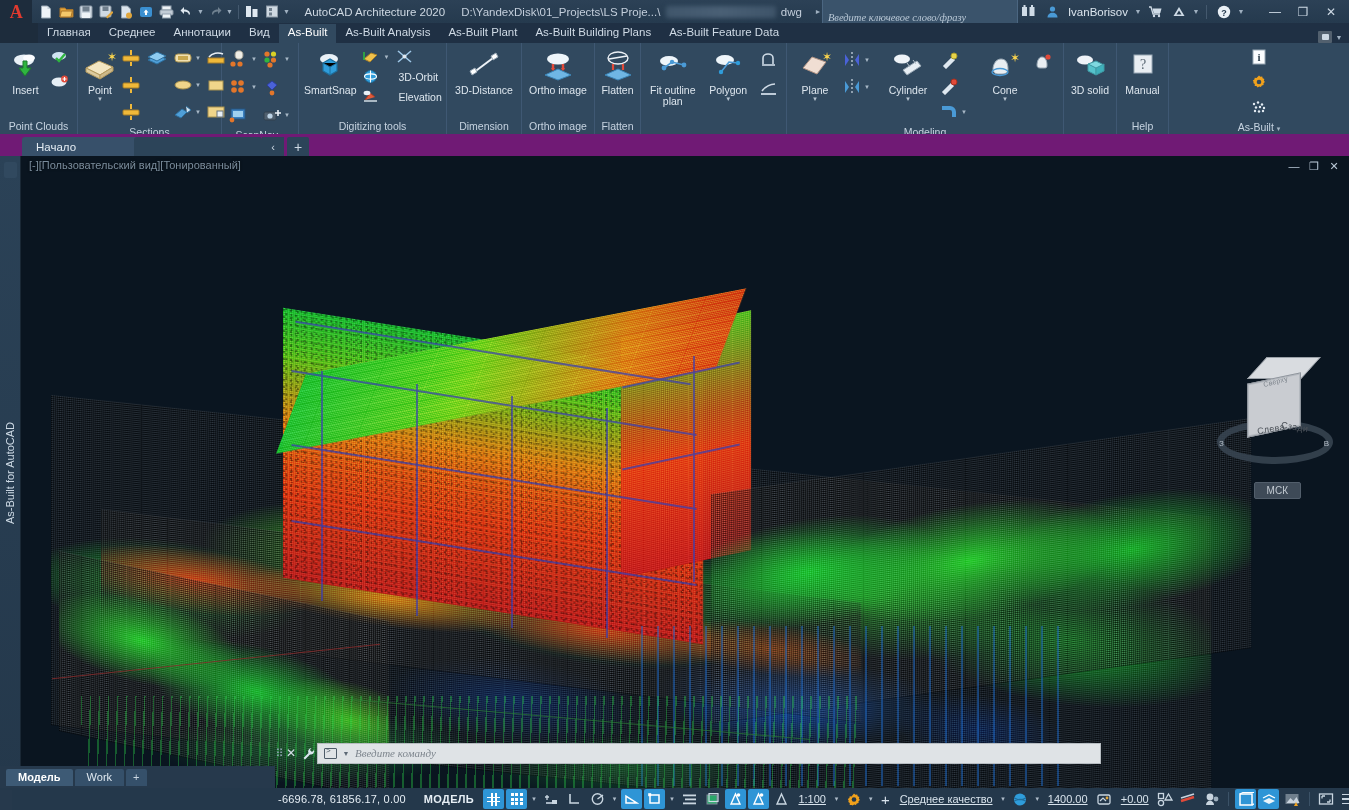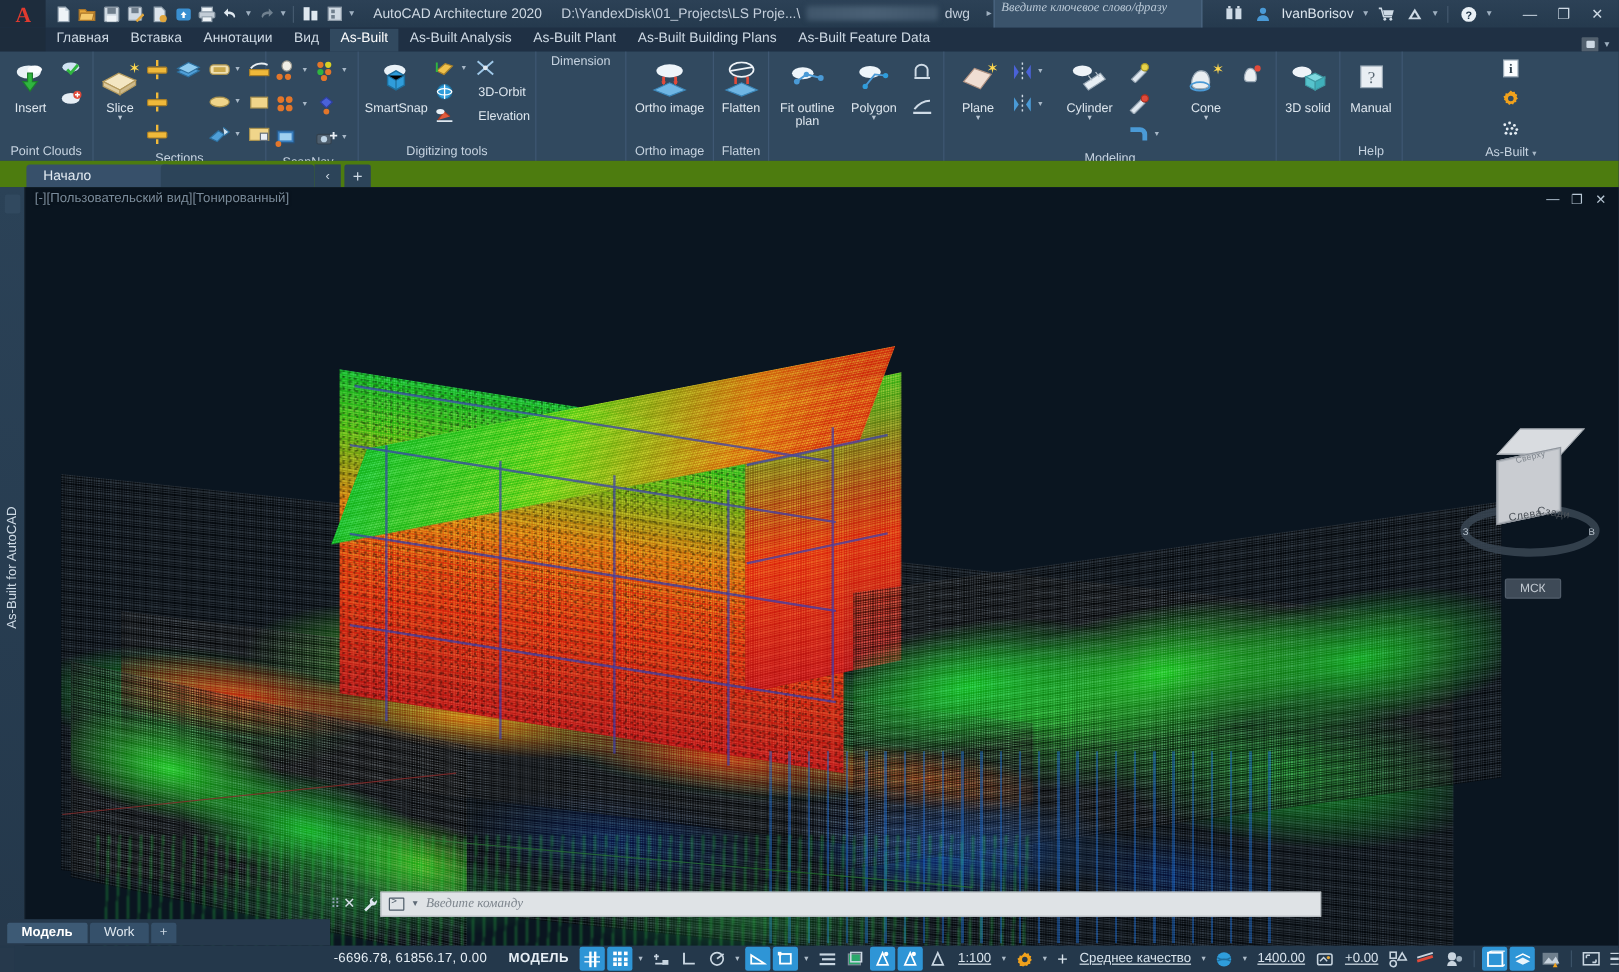--- a/index.html
+++ b/index.html
@@ -37,22 +37,22 @@
   .title-text { margin-left:14px; color:#cfd9e3; font-size:11.5px; white-space:nowrap;}
   .title-path { margin-left:16px; color:#c3cedb; font-size:11.5px; white-space:nowrap;}
   .title-blur {
     display:inline-block; width:110px; height:12px; vertical-align:-2px;
     background:linear-gradient(90deg,#40566b,#4a6075,#3e5469);
     filter: blur(2.2px); border-radius:2px; margin:0 2px;
   }
   .title-ext { color:#c3cedb; }
   .search-wrap { display:flex; align-items:center; margin-left:12px; }
   .search-box {
-    width:174px; height:17px; background:#3a536b; border:1px solid #4b6681;
-    display:flex; align-items:flex-end; padding:12px 5px;
+    width:196px; height:17px; background:#3a536b; border:1px solid #4b6681;
+    display:flex; align-items:flex-start; padding:12px 5px;
   }
   .search-box span {
     color:#b9c8d6; font-size:10.5px; font-style:italic;
     font-family:"Liberation Serif", serif; white-space:nowrap; overflow:hidden;
   }
   .tb-right { margin-left:auto; display:flex; align-items:center; gap:2px; padding-right:4px; height:23px;}
   .tb-icon {
     width:22px; height:21px; display:flex; align-items:center; justify-content:center;
     color:#c5d3e0; font-size:12px;
   }
@@ -109,21 +109,21 @@
 
   .col { display:flex; flex-direction:column; gap:1px; }
   .rowbtn { display:flex; align-items:center; gap:20px; padding:2px 3px; cursor:default;}
   .rowbtn .lbl { color:#dde6ee; font-size:10.5px; white-space:nowrap;}
   .smallbtn { width:24px;height:24px;display:flex;align-items:center;justify-content:center;cursor:default;}
   .mini-caret { font-size:6px; color:#a8b8c7; width:7px; display:flex;align-items:center;}
 
   
   .filetabs {
     position:absolute; top:134px; left:0; width:1349px; height:22px;
-    background:#4d7c0f; display:flex; align-items:flex-end; padding-left:22px;
+    background:#701a75; display:flex; align-items:flex-end; padding-left:22px;
   }
   .ftab {
     height:19px; padding:0 26px 0 14px; background:#37506a; color:#e4ecf3; font-size:11.5px;
     display:flex; align-items:center; border-top-left-radius:3px; border-top-right-radius:3px;
     position:relative; min-width:120px;
   }
   .ftab.ghost { background:#2c4459; color:transparent; min-width:128px; margin-left:-8px; }
   .ftab-arrow { width:22px;height:19px;display:flex;align-items:center;justify-content:center;
     color:#cdd9e4;font-size:11px;background:#2c4459;}
   .ftab-plus { width:22px;height:19px;display:flex;align-items:center;justify-content:center;
@@ -414,21 +414,21 @@
         <div class="win-btn">—</div>
         <div class="win-btn">❐</div>
         <div class="win-btn close">✕</div>
       </div>
     </div>
   </div>
 
   <div class="ribbon-tabs">
     <div class="rt-logo-pad"></div>
     <div class="rtab">Главная</div>
-    <div class="rtab">Вставка</div>
+    <div class="rtab">Среднее</div>
     <div class="rtab">Аннотации</div>
     <div class="rtab">Вид</div>
     <div class="rtab active">As-Built</div>
     <div class="rtab">As-Built Analysis</div>
     <div class="rtab">As-Built Plant</div>
     <div class="rtab">As-Built Building Plans</div>
     <div class="rtab">As-Built Feature Data</div>
     <div class="rt-right">
       <div class="rt-mini">
           <i></i>
@@ -474,21 +474,21 @@
       <div class="panel-body">
         <div class="bigbtn" style="width:44px">
           <div class="ico">
             <svg width="34" height="28" viewBox="0 0 34 28">
               <path d="M3 16l13-7 14 6-13 8z" fill="#f3e6c2" stroke="#b49a5d"></path>
               <path d="M3 16v4l14 7v-4z" fill="#ddcb9e" stroke="#b49a5d"></path>
               <path d="M17 23l13-8v4l-13 8z" fill="#cdb98a" stroke="#b49a5d"></path>
               <text x="24" y="9" font-size="12" fill="#ffd84d" font-family="Liberation Sans">✶</text>
             </svg>
           </div>
-          <div class="lbl">Slice</div>
+          <div class="lbl">Point</div>
           <div class="dd">▾</div>
         </div>
 
         <div class="col" style="gap:3px">
           <div class="smallbtn">
             <svg width="22" height="18" viewBox="0 0 22 18">
                 <rect x="3" y="7" width="16" height="5" rx="1" fill="#f0b93a" stroke="#a97f26"></rect>
                 <path d="M11 1v5M11 13v4" stroke="#f0b93a" stroke-width="2"></path>
               </svg>
           </div>
@@ -678,20 +678,32 @@
                 <ellipse cx="5" cy="4" rx="3.4" ry="2.2" fill="#e9f1f7"></ellipse>
               </svg>
             <span class="lbl">Elevation</span>
           </div>
         </div>
       </div>
       <div class="panel-title">Digitizing tools</div>
     </div>
 
     <div class="panel" style="width:75px">
+      <div class="panel-body" style="justify-content:center">
+        <div class="bigbtn wide">
+          <div class="ico">
+            <svg width="34" height="30" viewBox="0 0 34 30">
+              <path d="M6 22L26 7" stroke="#eef3f8" stroke-width="2"></path>
+              <path d="M3 20l5-3 2 4-5 3z" fill="#fff" stroke="#9aa9b6"></path>
+              <path d="M24 5l5-3 2 4-5 3z" fill="#fff" stroke="#9aa9b6"></path>
+            </svg>
+          </div>
+          <div class="lbl">3D-Distance</div>
+        </div>
+      </div>
       <div class="panel-title">Dimension</div>
     </div>
 
 
     <div class="panel" style="width:73px">
       <div class="panel-body" style="justify-content:center">
         <div class="bigbtn wide">
           <div class="ico">
             <svg width="34" height="30" viewBox="0 0 34 30">
               <ellipse cx="17" cy="8" rx="11" ry="5.5" fill="#eef5fa"></ellipse>

